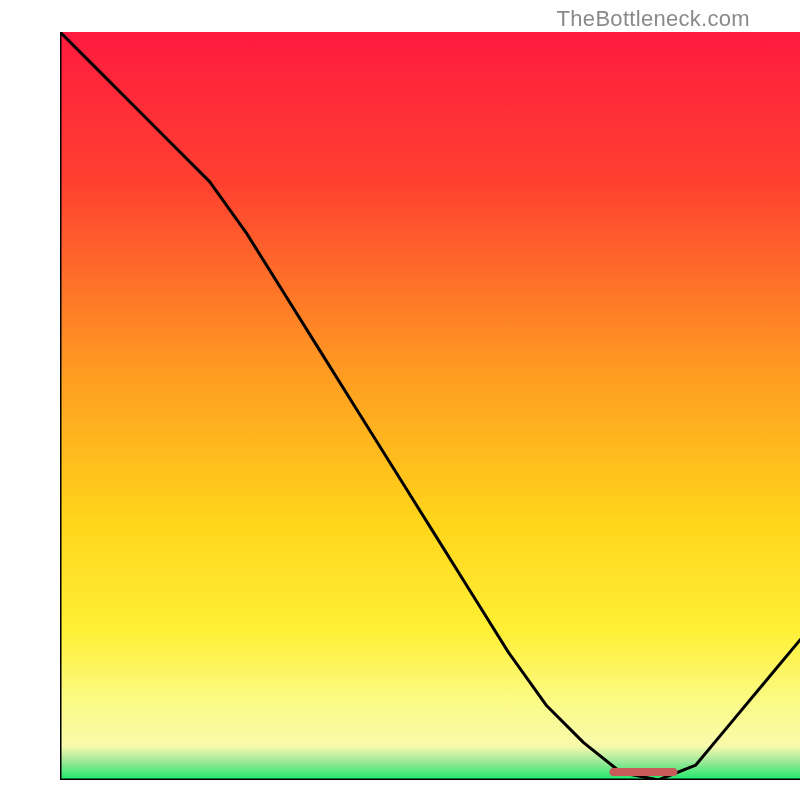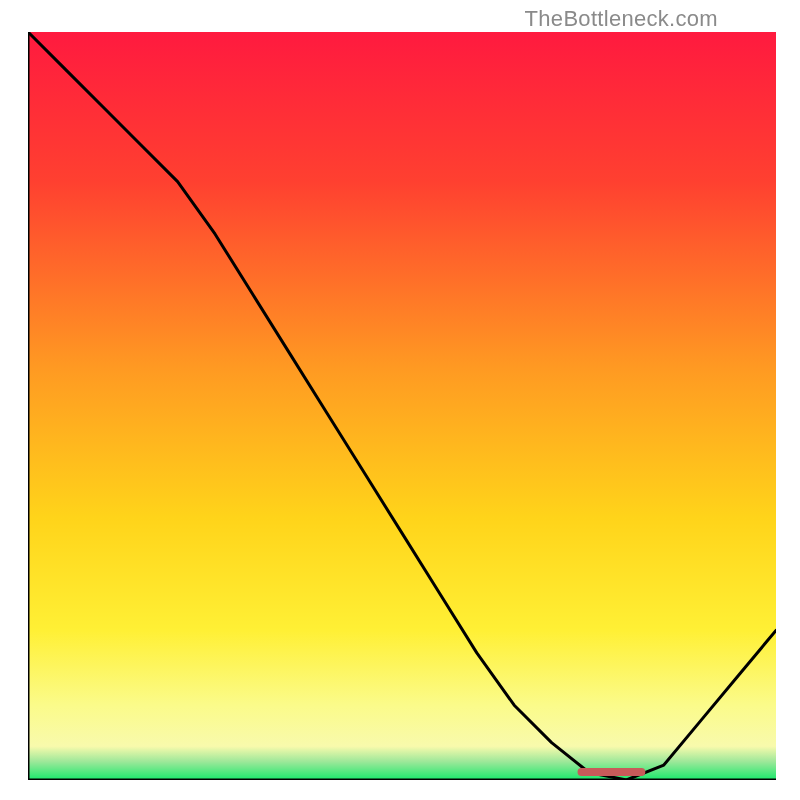--- a/index.html
+++ b/index.html
@@ -8,20 +8,21 @@
     width: 800px;
     height: 800px;
     background: #ffffff;
     overflow: hidden;
     font-family: Arial, Helvetica, sans-serif;
   }
   #container {
     position: relative;
     width: 732px;
     height: 800px;
+    margin-left: 32px;
   }
   #watermark {
     position: absolute;
     top: 6px;
     right: 14px;
     color: #8a8a8a;
     font-size: 22px;
     font-weight: 500;
     letter-spacing: 0.3px;
   }

